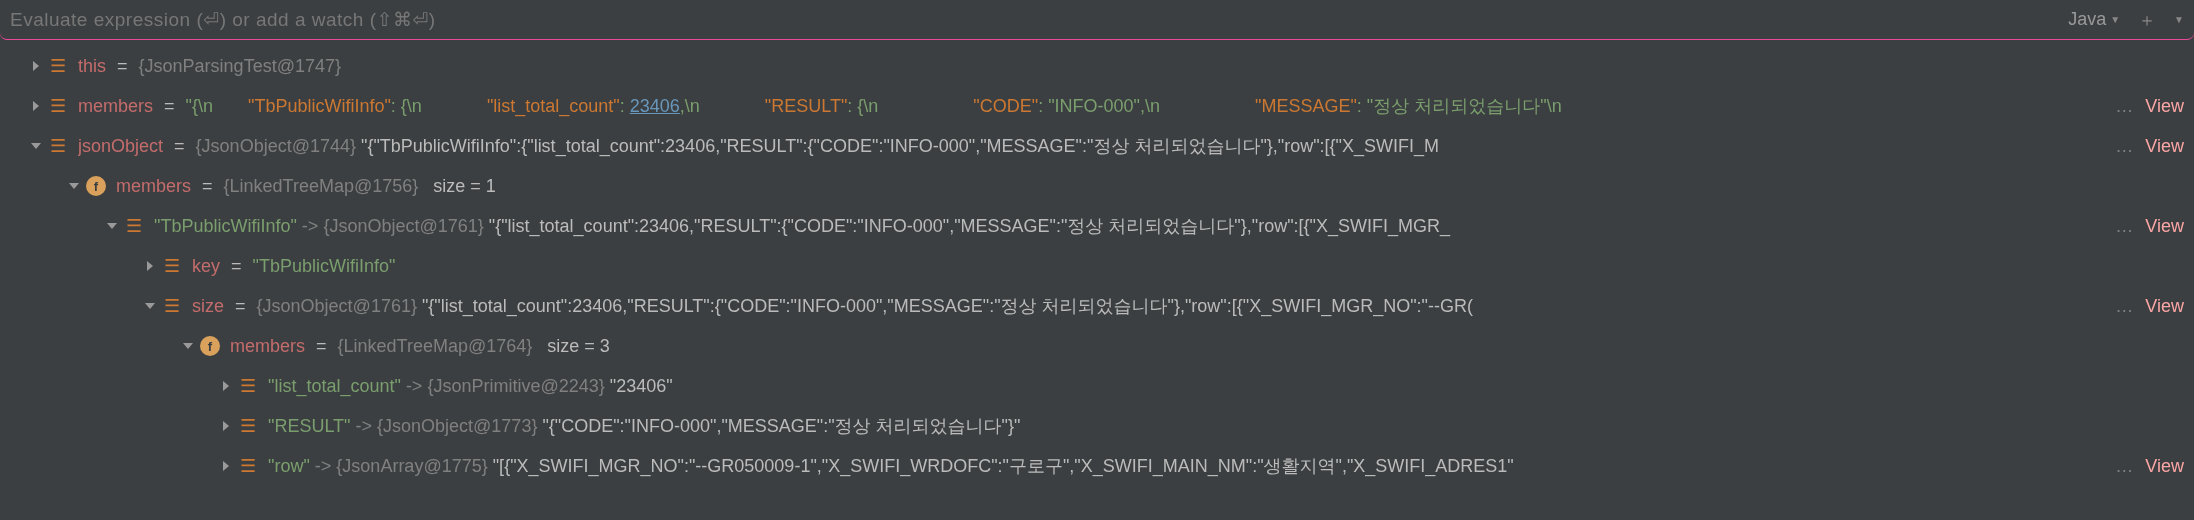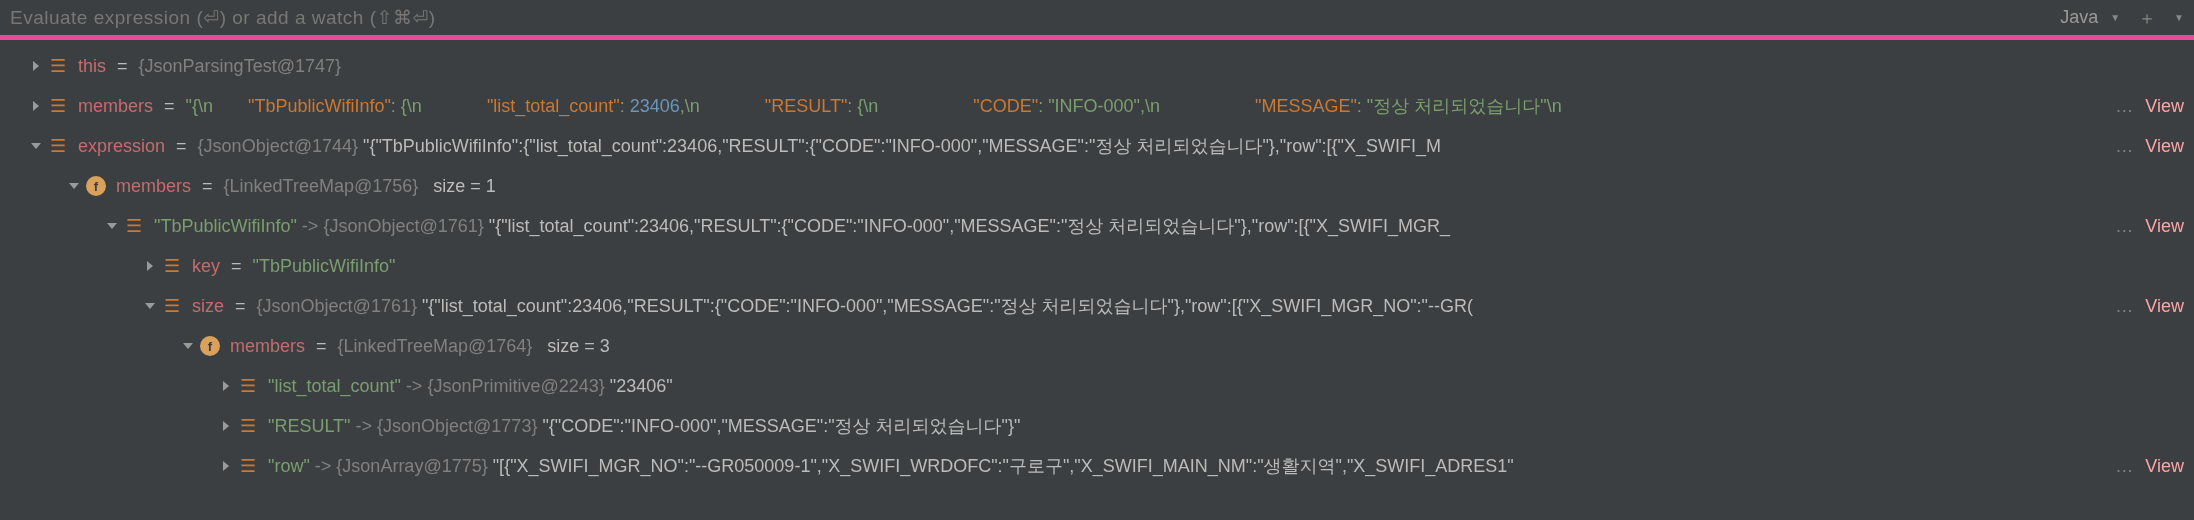--- a/index.html
+++ b/index.html
@@ -10,39 +10,40 @@
       font-size: 18px;
       width: 2194px;
       height: 520px;
       overflow: hidden;
     }
     .header {
       display: flex;
       align-items: center;
       height: 40px;
       padding: 0 10px;
-      border-bottom: 5px solid #ec4899;
+      border-bottom: 1px solid #ec4899;
       background: #3c3f41;
+      border-radius: 7px;
     }
     .eval-input {
       flex: 1;
       color: #777777;
       font-size: 19px;
       letter-spacing: 0.5px;
     }
     .header-right {
       display: flex;
       align-items: center;
       gap: 18px;
       color: #999999;
     }
     .lang-selector {
       display: flex;
       align-items: center;
-      gap: 12px;
+      gap: 4px;
       cursor: pointer;
     }
     .plus-icon { color: #888; font-size: 18px; cursor: pointer; }
     .chev { font-size: 10px; color: #888; }
     .tree {
       padding: 6px 0;
     }
     .row {
       display: flex;
       align-items: center;
@@ -86,21 +87,21 @@
       font-weight: bold;
       display: flex;
       align-items: center;
       justify-content: center;
     }
     .var-name { color: #c46c6c; }
     .eq { color: #bbbbbb; margin: 0 6px; }
     .type-str { color: #808080; }
     .val-str { color: #bbbbbb; }
     .key-str { color: #7a9e6d; }
-    .json-num { color: #6897bb; }
+    .json-num { color: #6897bb; text-decoration: underline; }
     .json-key-hl { color: #cc7832; }
     .content {
       flex: 1;
       overflow: hidden;
       text-overflow: clip;
       white-space: nowrap;
     }
     .view-link {
       color: #fca5a5;
       flex-shrink: 0;
@@ -165,21 +166,21 @@
 
   <div class="row">
     <span class="indent" style="width:14px"></span>
     <span class="arrow">
       <svg viewBox="0 0 12 12">
           <path d="M1 3 L11 3 L6 9 Z" fill="#9a9a9a"></path>
         </svg>
     </span>
     <span class="icon icon-struct">☰</span>
     <span class="content">
-      <span class="var-name">expression</span>
+      <span class="var-name">jsonObject</span>
       <span class="eq">=</span>
       <span class="type-str">{JsonObject@1744}</span>
       <span class="val-str"> <span>"{"TbPublicWifiInfo":{"list_total_count":23406,"RESULT":{"CODE":"INFO-000","MESSAGE":"정상 처리되었습니다"},"row":[{"X_SWIFI_M</span></span>
     </span>
     <span class="ellipsis">…</span>
     <span class="view-link">View</span>
   </div>
 
   <div class="row">
     <span class="indent" style="width:52px"></span>

